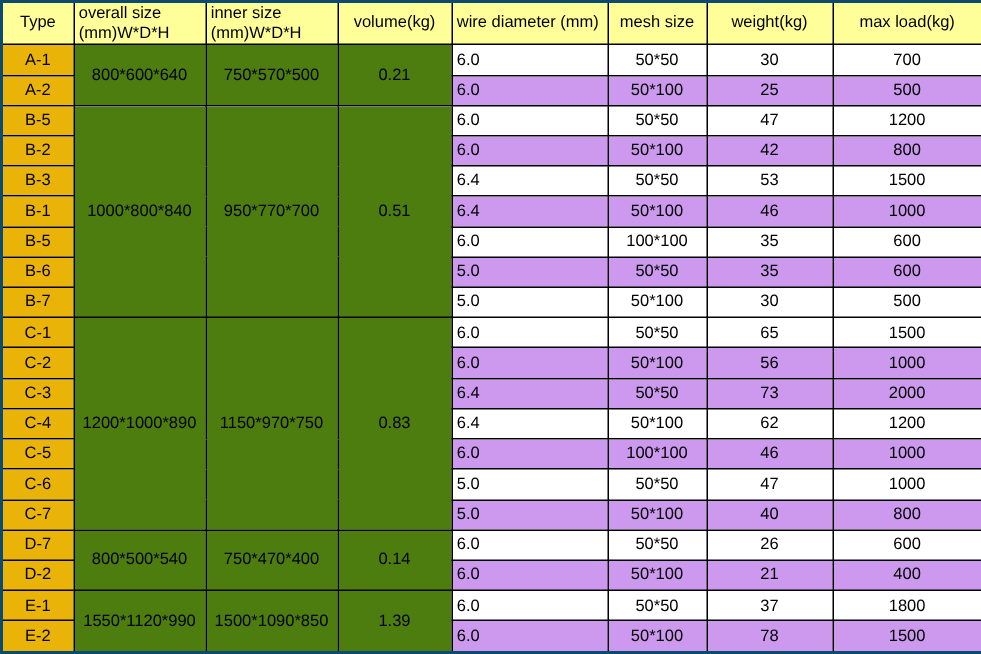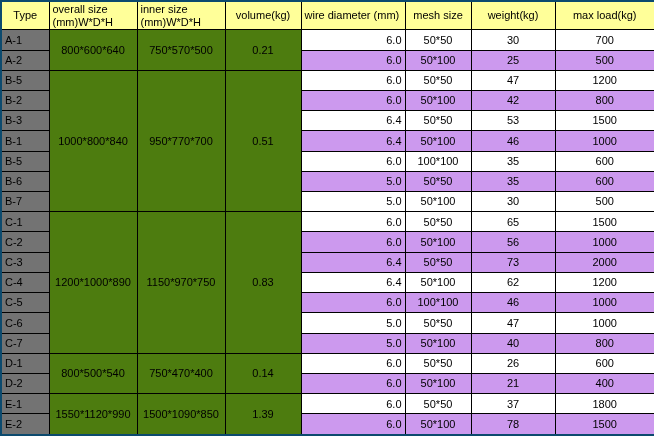--- a/index.html
+++ b/index.html
@@ -27,40 +27,40 @@
     overflow: hidden;
   }
   .hdr {
     background: #ffff99;
     text-align: left;
     vertical-align: middle;
     font-size: 11.5px;
   }
   .hdr.center { text-align: center; }
   .type-cell {
-    background: #737373;
-    text-align: left;
+    background: #eab308;
+    text-align: center;
     vertical-align: middle;
   }
   .merged {
     background: #4d7c0f;
     text-align: center;
     vertical-align: middle;
   }
   .row-white {
     background: #ffffff;
     text-align: center;
     vertical-align: middle;
   }
   .row-purple {
     background: #cc99ee;
     text-align: center;
     vertical-align: middle;
   }
-  .left-pad { text-align: right; padding-left: 4px; }
+  .left-pad { text-align: left; padding-left: 4px; }
   col.c0 { width: 48px; }
   col.c1 { width: 88px; }
   col.c2 { width: 88px; }
   col.c3 { width: 76px; }
   col.c4 { width: 104px; }
   col.c5 { width: 66px; }
   col.c6 { width: 84px; }
   col.c7 { width: 100px; }
 </style>
 </head>
@@ -205,21 +205,21 @@
         <td class="row-white">1000</td>
       </tr>
       <tr>
         <td class="type-cell">C-7</td>
         <td class="row-purple left-pad">5.0</td>
         <td class="row-purple">50*100</td>
         <td class="row-purple">40</td>
         <td class="row-purple">800</td>
       </tr>
       <tr>
-        <td class="type-cell">D-1</td>
+        <td class="type-cell">D-7</td>
         <td class="merged" rowspan="2">800*500*540</td>
         <td class="merged" rowspan="2">750*470*400</td>
         <td class="merged" rowspan="2">0.14</td>
         <td class="row-white left-pad">6.0</td>
         <td class="row-white">50*50</td>
         <td class="row-white">26</td>
         <td class="row-white">600</td>
       </tr>
       <tr>
         <td class="type-cell">D-2</td>

